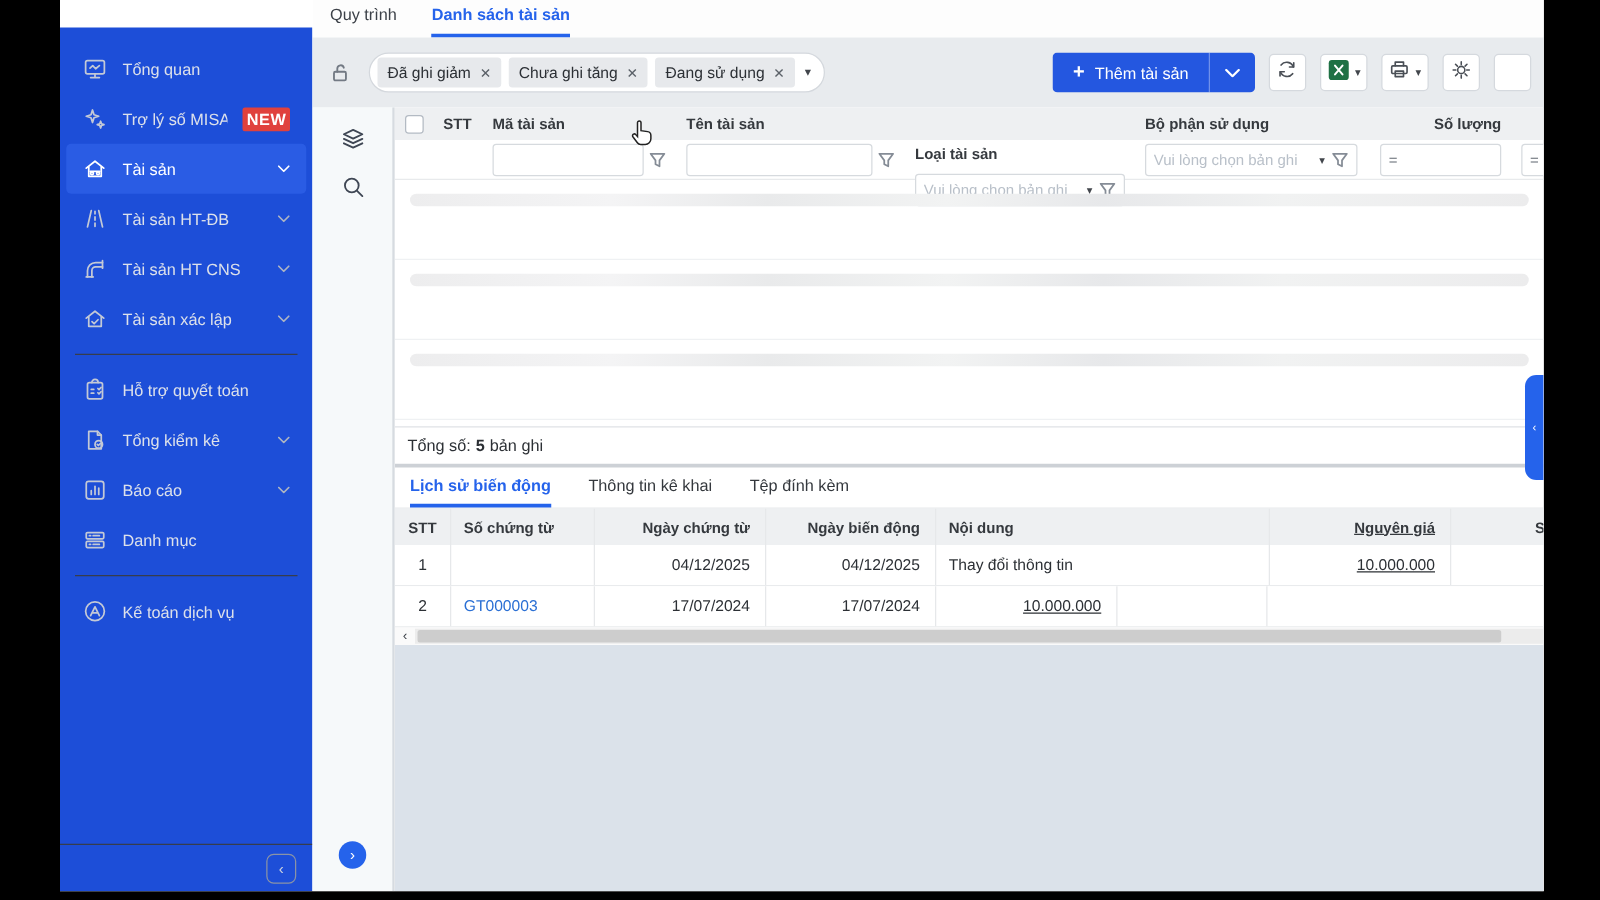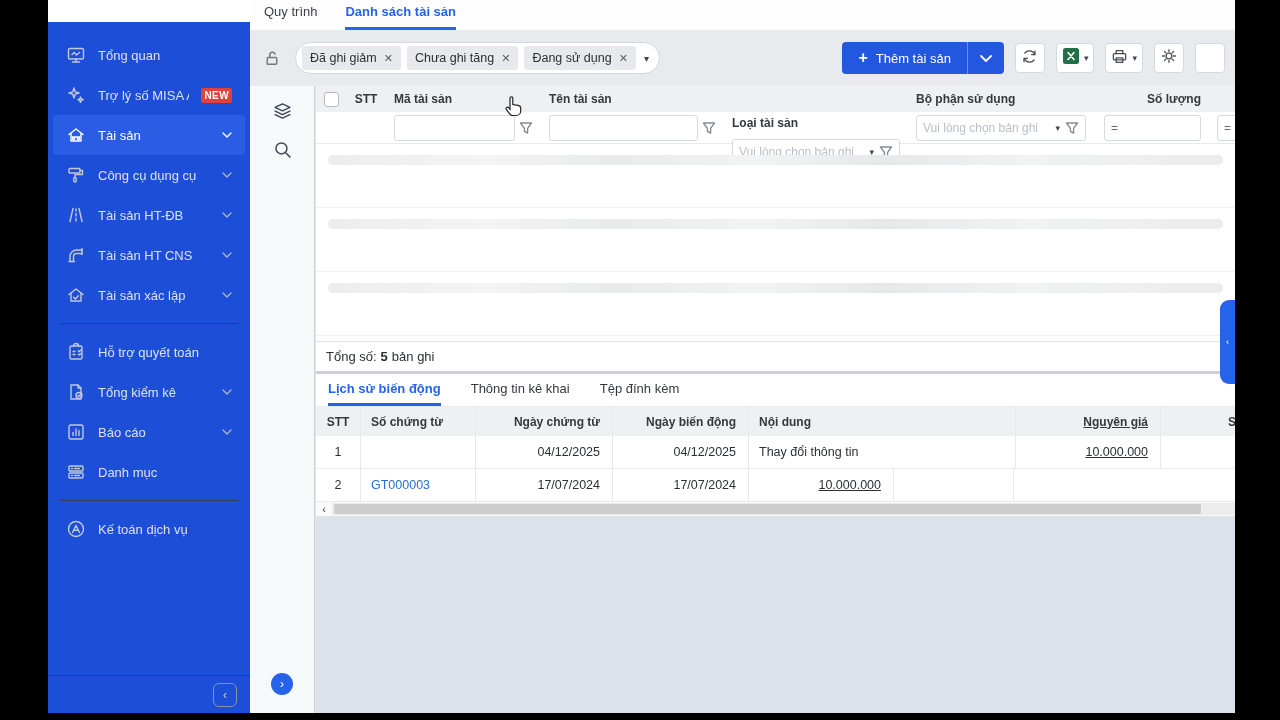--- a/index.html
+++ b/index.html
@@ -9,21 +9,21 @@
 
   
   .sidebar { width:202px; min-width:202px; background:#1d4ed8; color:#dde1ea; display:flex; flex-direction:column; padding-top:13px;margin-top:22px; }
   .sb-item { position:relative; height:40px; display:flex; align-items:center; gap:12px; margin:0 5px; padding:0 13px; border-radius:4px; font-size:13px; cursor:pointer; }
   .sb-item .sb-ico { width:20px; height:20px; display:flex; align-items:center; justify-content:center; color:#c3c9d6; }
   .sb-item.active { background:#2a5ce4; color:#fff; }
   .sb-item.active .sb-ico { color:#fff; }
   .sb-label { flex:1; white-space:nowrap; overflow:hidden; }
   .sb-chev { display:flex; color:#aeb5c2; }
   .sb-item.active .sb-chev { color:#fff; }
-  .sb-badge { background:#e0413d; color:#fff; font-size:10px; font-weight:bold; letter-spacing:.4px; padding:2px 3px; border-radius:2px; }
+  .sb-badge { background:#e0413d; color:#fff; font-size:13px; font-weight:bold; letter-spacing:.4px; padding:2px 3px; border-radius:2px; }
   .sb-divider { height:1px; background:#373d4c; margin:8px 12px; }
   .sb-spacer { flex:1; }
   .sb-footer { border-top:1px solid #373d4c; height:38px; position:relative; }
   .sb-collapse { position:absolute; right:13px; top:7px; width:24px; height:24px; border:1px solid #8a93a6; border-radius:6px; color:#cfd4de; display:flex; align-items:center; justify-content:center; font-size:12px; cursor:pointer; }
   svg.i { fill:none; stroke:currentColor; stroke-width:1.4; stroke-linecap:round; stroke-linejoin:round; }
 
   
   .main { flex:1; display:flex; flex-direction:column; background:#fff; position:relative; overflow:hidden; }
   .tabsbar { height:30px; display:flex; align-items:flex-end; gap:28px; padding:0 14px; background:#fdfdfd; }
   .ttab { font-size:13px; color:#3c4148; padding-bottom:8px; border-bottom:3px solid transparent; cursor:pointer; white-space:nowrap; }
@@ -148,35 +148,20 @@
         <span class="sb-label">Tài sản</span>
         <span class="sb-chev">
             <svg class="i" width="10" height="6" viewBox="0 0 10 6">
               <polyline points="1,1 5,5 9,1"></polyline>
             </svg>
           </span>
       </div>
       <div class="sb-item">
         <span class="sb-ico">
             <svg class="i" width="20" height="20" viewBox="0 0 20 20">
-              <rect x="3" y="3.5" width="11" height="4.5" rx="1"></rect>
-              <path d="M14 5.5h2.5v4H9v3"></path>
-              <rect x="7.8" y="12.5" width="2.4" height="4.5" rx="1"></rect>
-            </svg>
-          </span>
-        <span class="sb-label">Công cụ dụng cụ</span>
-        <span class="sb-chev">
-            <svg class="i" width="10" height="6" viewBox="0 0 10 6">
-              <polyline points="1,1 5,5 9,1"></polyline>
-            </svg>
-          </span>
-      </div>
-      <div class="sb-item">
-        <span class="sb-ico">
-            <svg class="i" width="20" height="20" viewBox="0 0 20 20">
               <path d="M7 3.5L4 16.5M13 3.5l3 13M10 4v2M10 8.5v2.5M10 13.5V16"></path>
             </svg>
           </span>
         <span class="sb-label">Tài sản HT-ĐB</span>
         <span class="sb-chev">
             <svg class="i" width="10" height="6" viewBox="0 0 10 6">
               <polyline points="1,1 5,5 9,1"></polyline>
             </svg>
           </span>
       </div>

